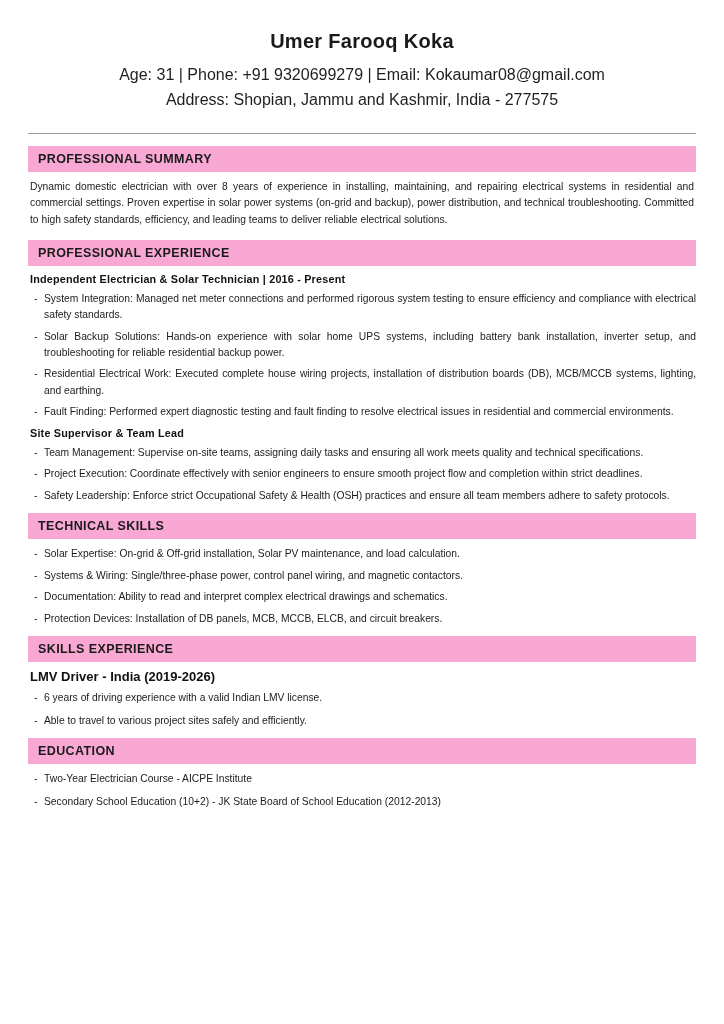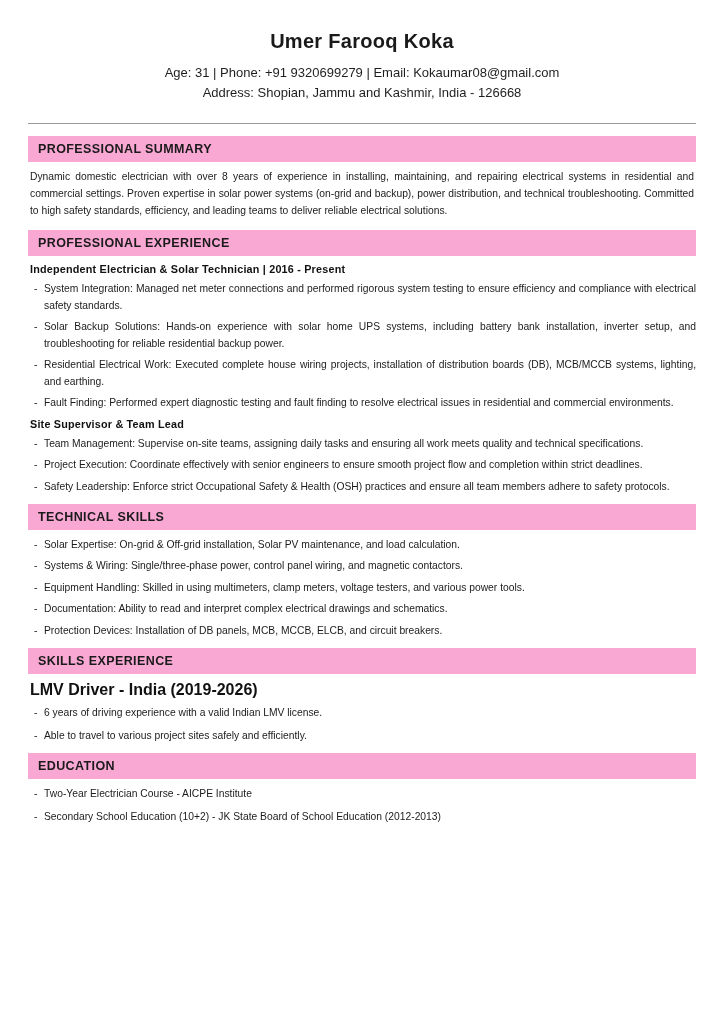--- a/index.html
+++ b/index.html
@@ -26,21 +26,21 @@
     padding-bottom: 10px;
   }
   .name {
     font-size: 20px;
     font-weight: bold;
     letter-spacing: 0.3px;
     color: #1a1a1a;
     margin-bottom: 10px;
   }
   .contact-line {
-    font-size: 13px;
+    font-size: 16px;
     color: #1f1f1f;
     line-height: 1.55;
   }
   .hr {
     border: 0;
     border-top: 1px solid #9a9a9a;
     margin: 10px 0 12px 0;
   }
   .section-head {
     background: #f9a8d4;
@@ -102,38 +102,38 @@
     margin-bottom: 6px;
     position: relative;
   }
   .edu-item::before {
     content: "-";
     position: absolute;
     left: 6px;
     top: 0;
   }
   .driving-title {
-    font-size: 16px;
+    font-size: 13px;
     font-weight: bold;
     color: #111111;
     margin: 4px 0 6px 2px;
   }
   .block {
     margin-bottom: 2px;
   }
 </style>
 </head>
 <body>
 
 <div class="page">
 
   <div class="header">
     <div class="name">Umer Farooq Koka</div>
     <div class="contact-line">Age: 31 | Phone: +91 9320699279 | Email: Kokaumar08@gmail.com</div>
-    <div class="contact-line">Address: Shopian, Jammu and Kashmir, India - 126668</div>
+    <div class="contact-line">Address: Shopian, Jammu and Kashmir, India - 277575</div>
   </div>
 
   <hr class="hr">
 
   <div class="section-head">PROFESSIONAL SUMMARY</div>
   <div class="summary">Dynamic domestic electrician with over 8 years of experience in installing, maintaining, and repairing electrical systems in residential and commercial settings. Proven expertise in solar power systems (on-grid and backup), power distribution, and technical troubleshooting. Committed to high safety standards, efficiency, and leading teams to deliver reliable electrical solutions.</div>
 
   <div class="section-head">PROFESSIONAL EXPERIENCE</div>
 
   <div class="block">
@@ -148,21 +148,20 @@
     <div class="job-title">Site Supervisor &amp; Team Lead</div>
     <div class="bullet">Team Management: Supervise on-site teams, assigning daily tasks and ensuring all work meets quality and technical specifications.</div>
     <div class="bullet">Project Execution: Coordinate effectively with senior engineers to ensure smooth project flow and completion within strict deadlines.</div>
     <div class="bullet">Safety Leadership: Enforce strict Occupational Safety &amp; Health (OSH) practices and ensure all team members adhere to safety protocols.</div>
   </div>
 
   <div class="section-head">TECHNICAL SKILLS</div>
   <div class="block">
     <div class="skill-item">Solar Expertise: On-grid &amp; Off-grid installation, Solar PV maintenance, and load calculation.</div>
     <div class="skill-item">Systems &amp; Wiring: Single/three-phase power, control panel wiring, and magnetic contactors.</div>
-    <div class="skill-item">Equipment Handling: Skilled in using multimeters, clamp meters, voltage testers, and various power tools.</div>
     <div class="skill-item">Documentation: Ability to read and interpret complex electrical drawings and schematics.</div>
     <div class="skill-item">Protection Devices: Installation of DB panels, MCB, MCCB, ELCB, and circuit breakers.</div>
   </div>
 
   <div class="section-head">SKILLS EXPERIENCE</div>
   <div class="block">
     <div class="driving-title">LMV Driver - India (2019-2026)</div>
     <div class="edu-item">6 years of driving experience with a valid Indian LMV license.</div>
     <div class="edu-item">Able to travel to various project sites safely and efficiently.</div>
   </div>

